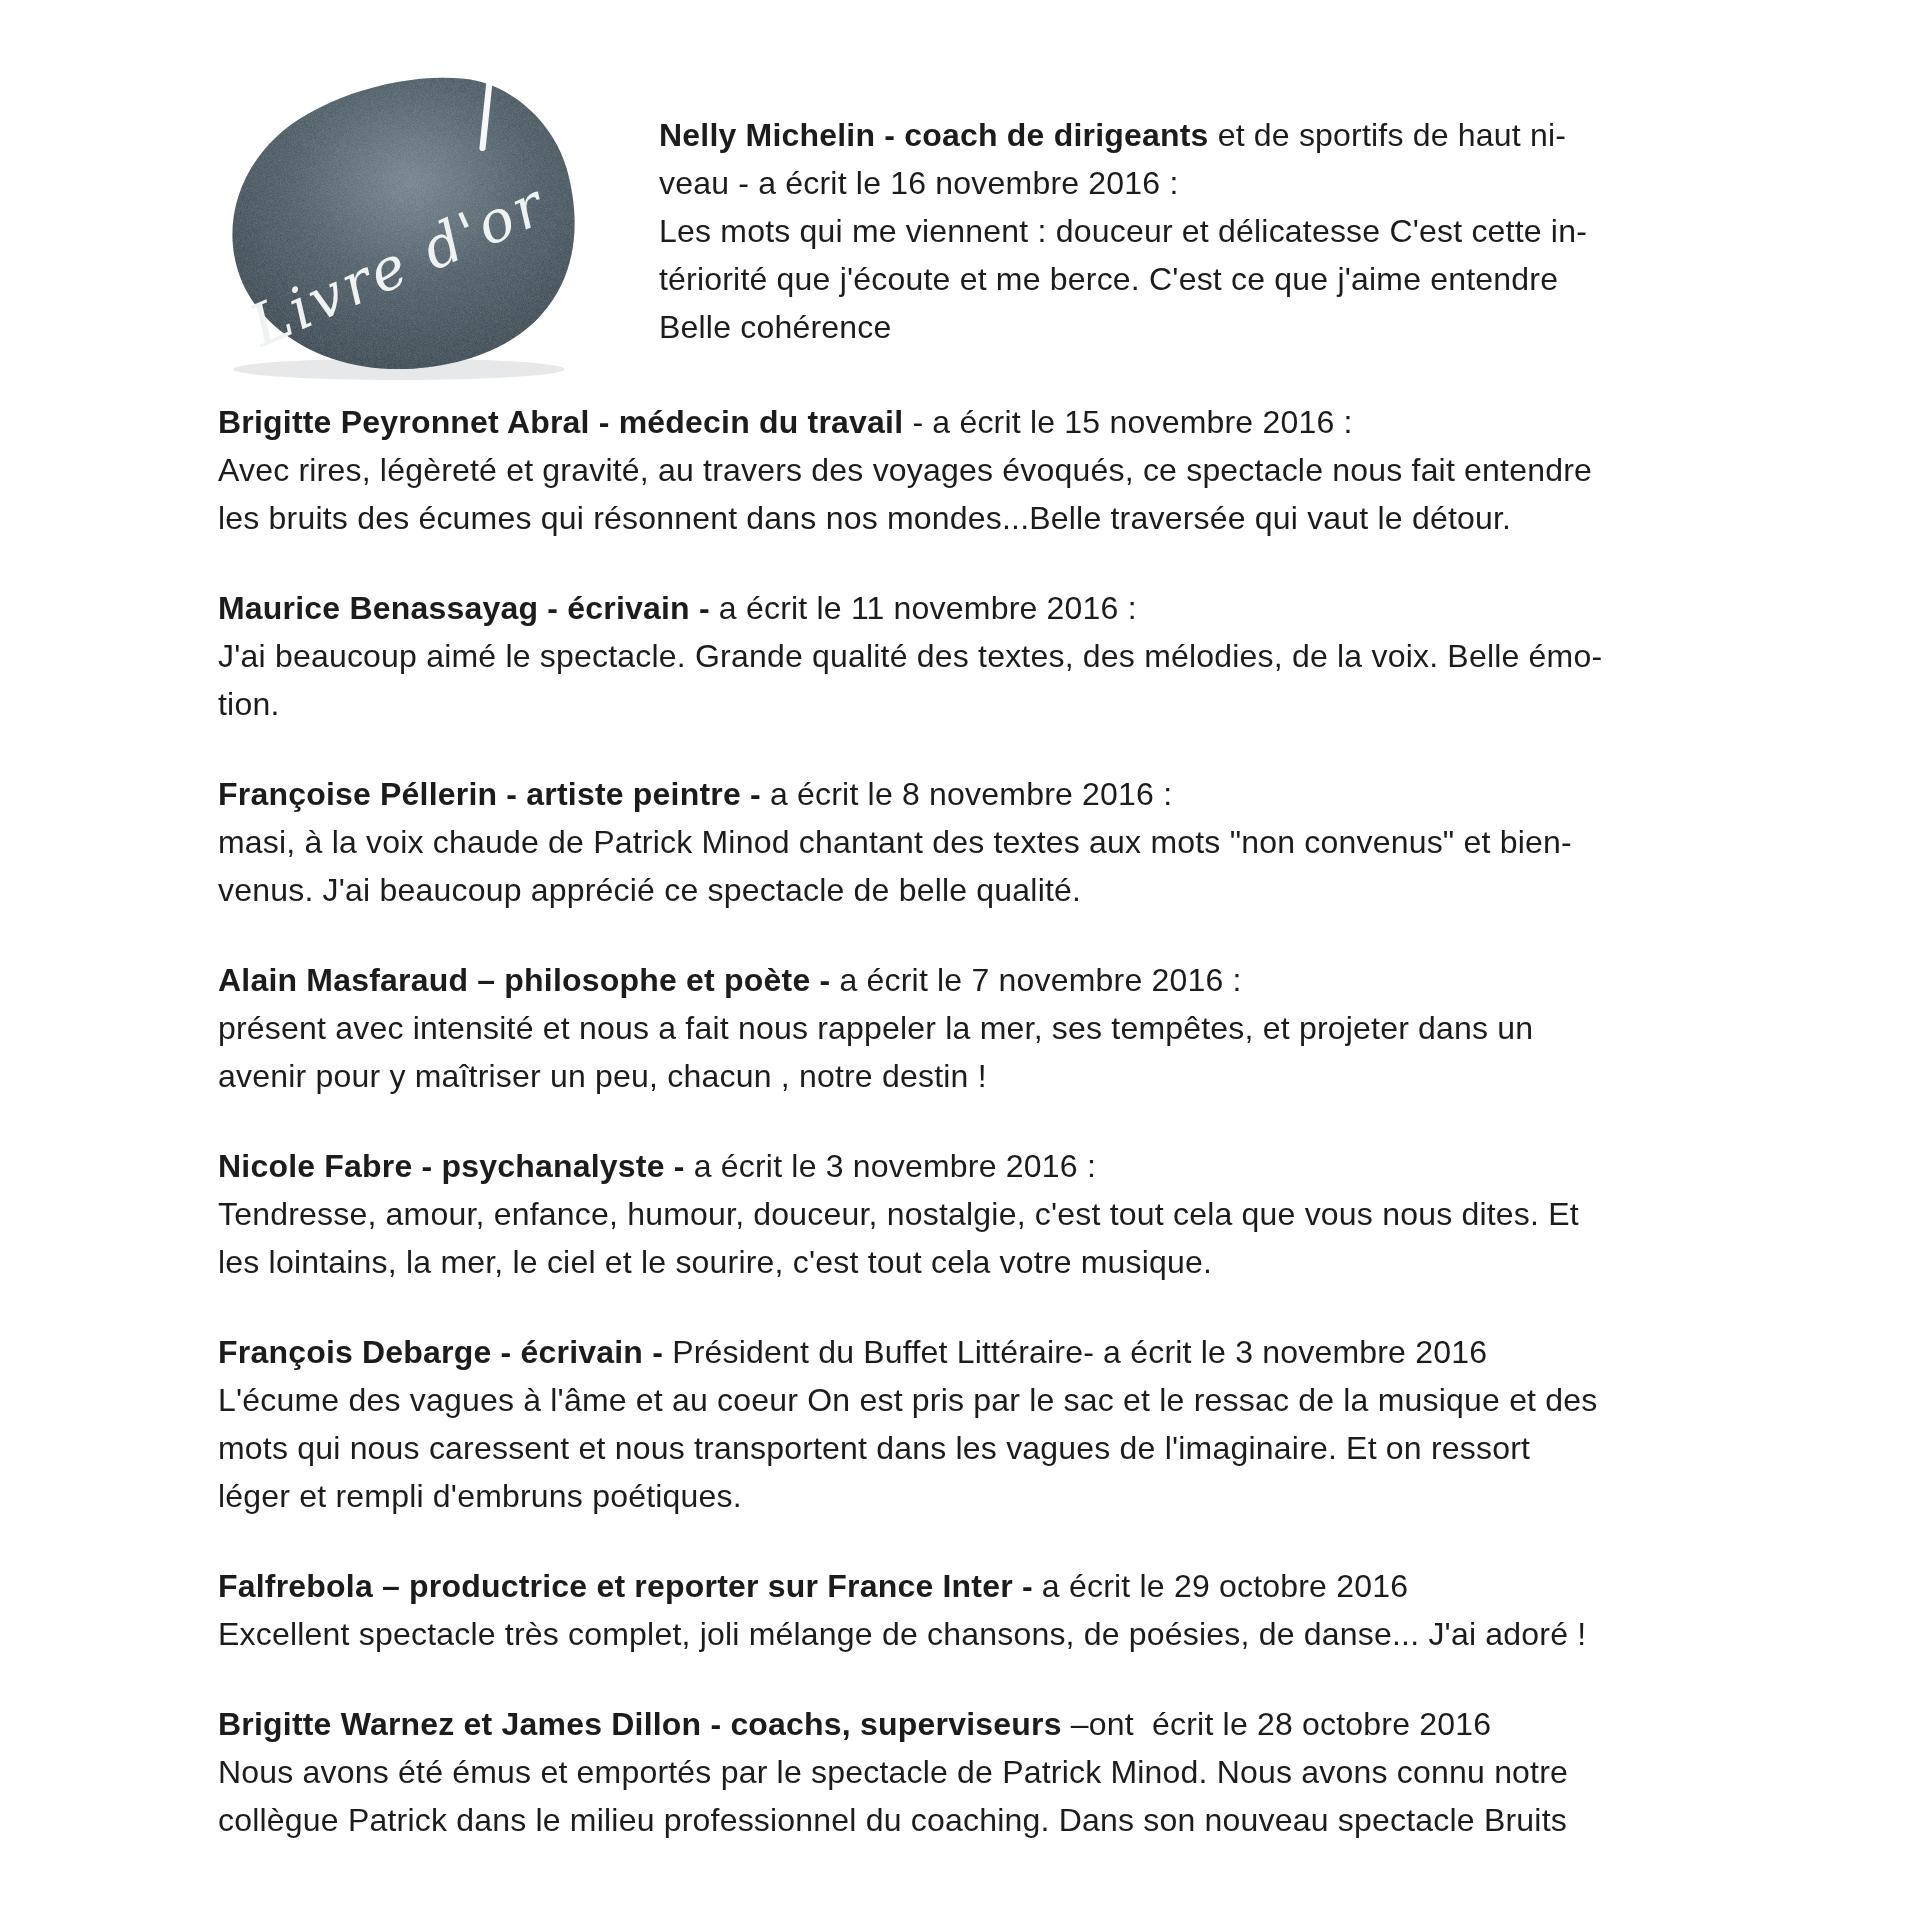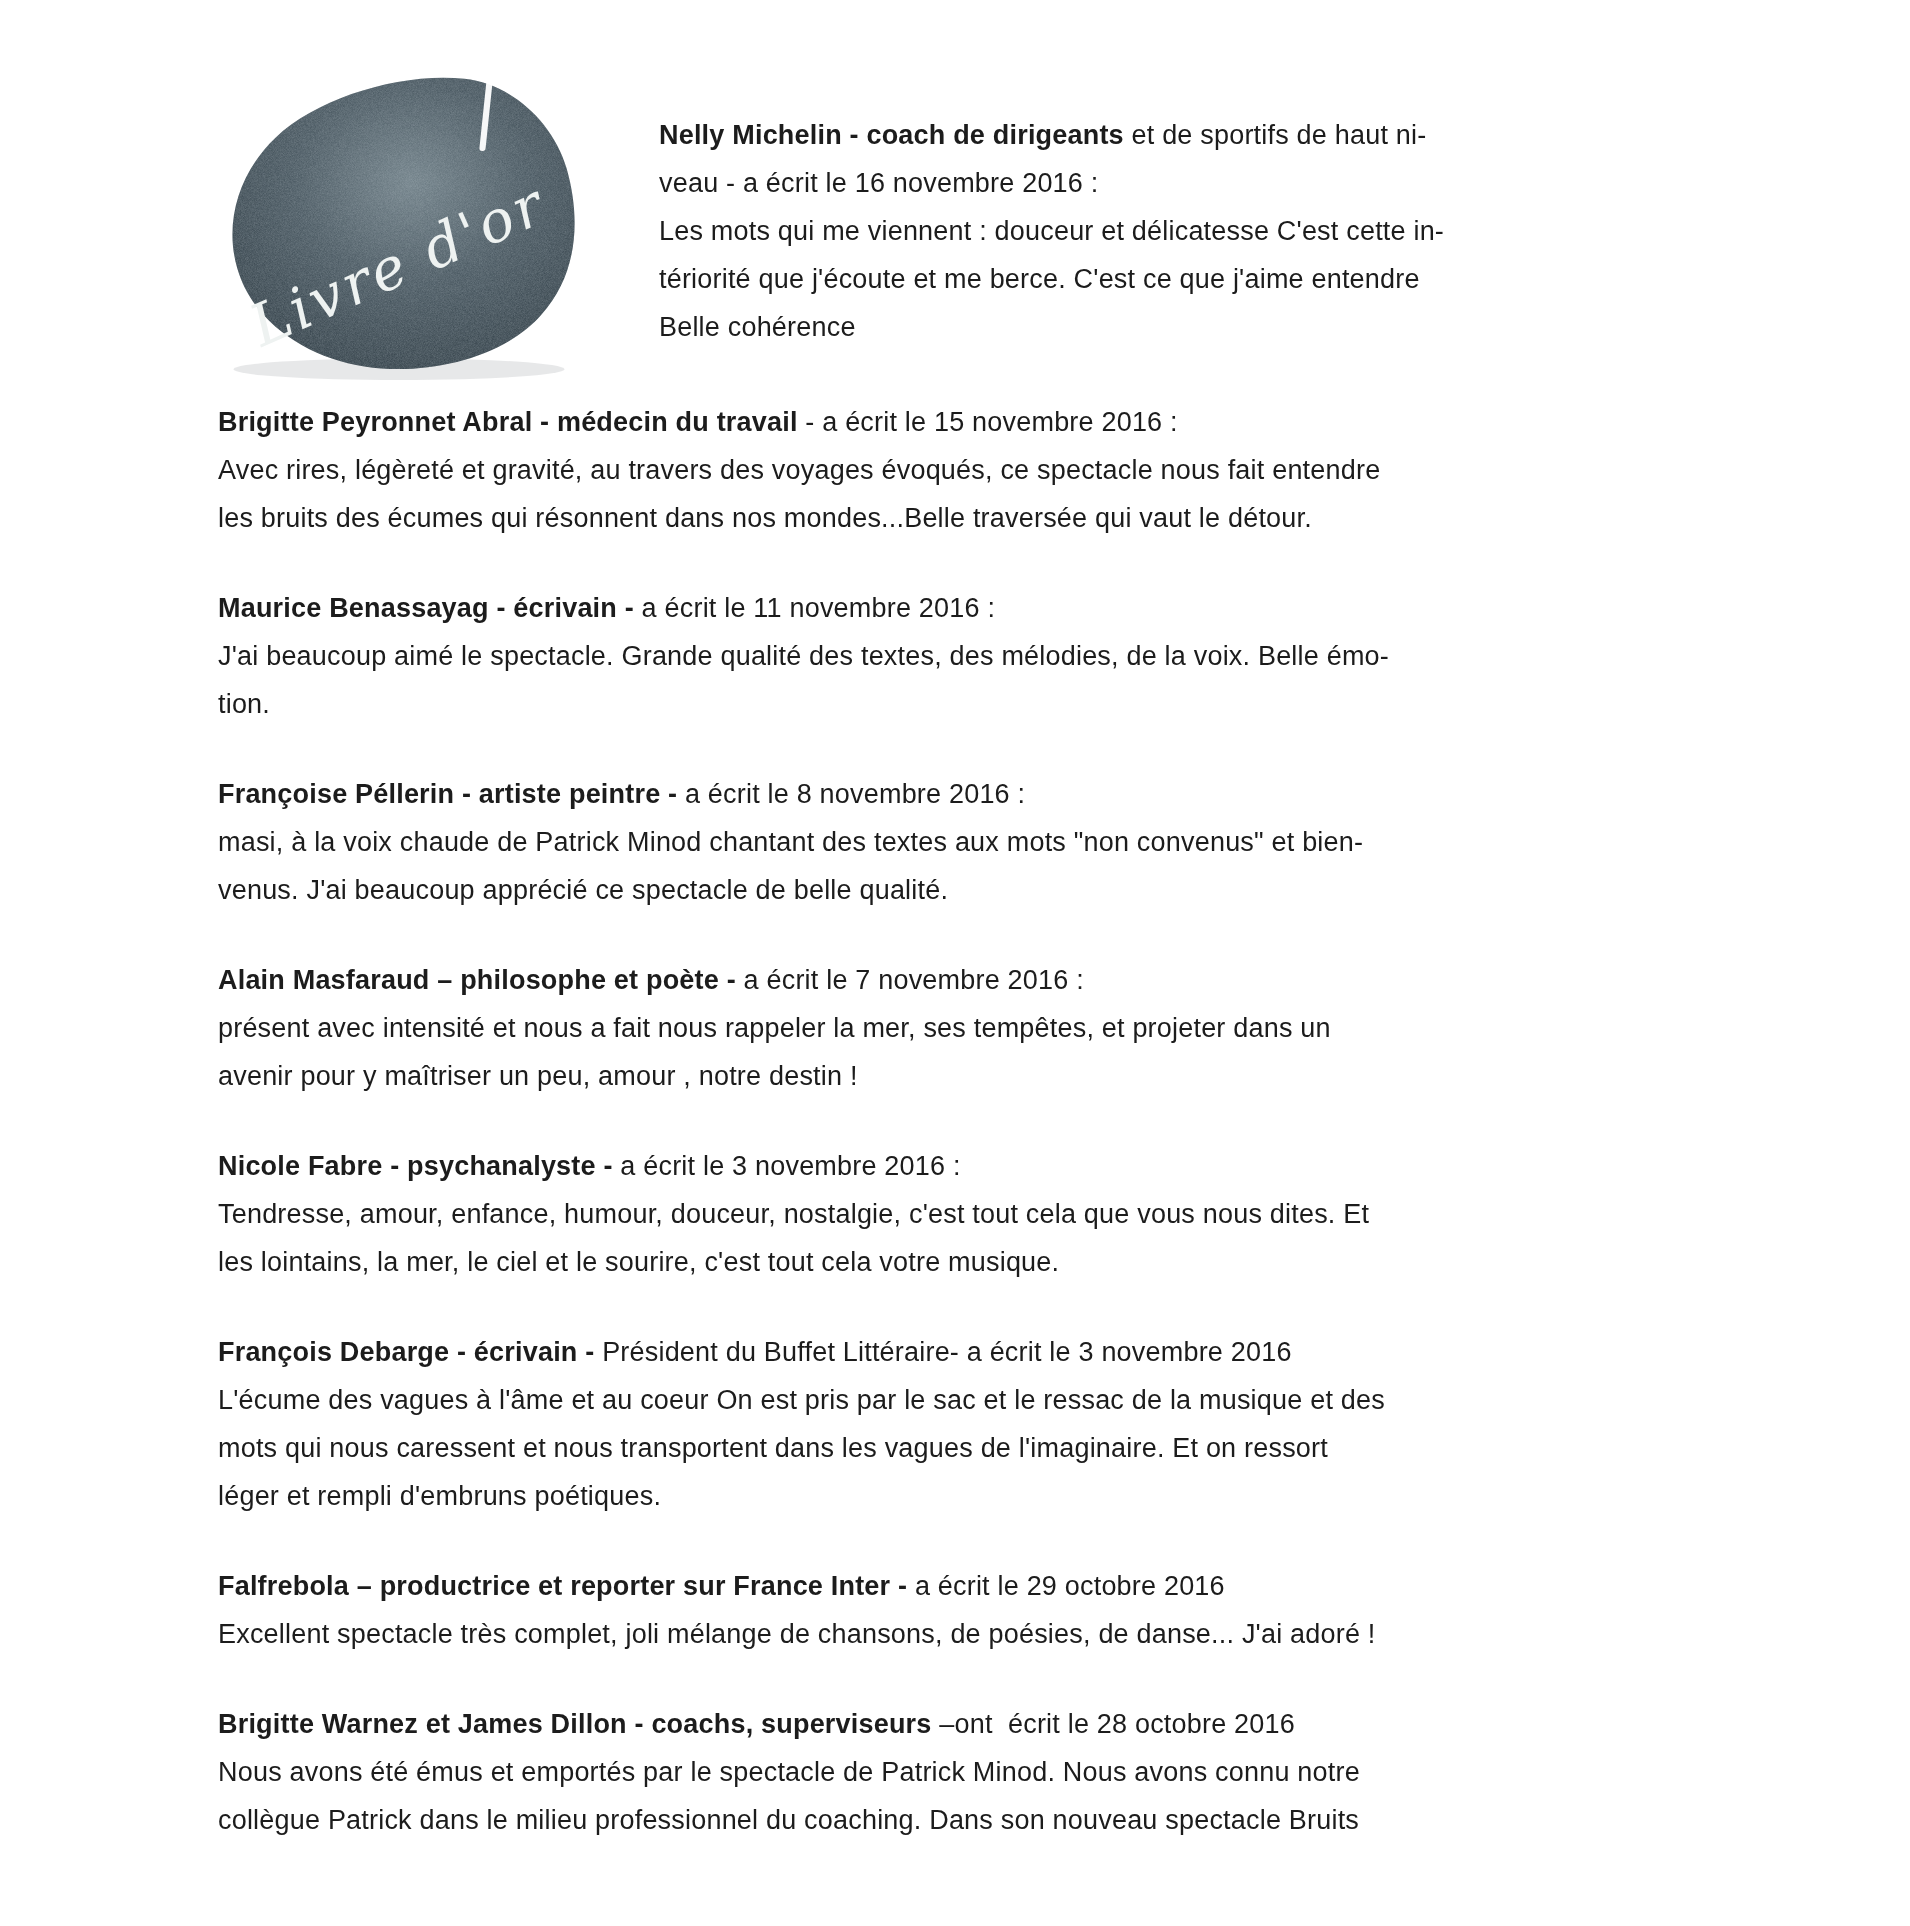--- a/index.html
+++ b/index.html
@@ -13,21 +13,21 @@
   }
   .content{position:absolute;left:218px;top:68px;width:1491px;}
   .top-section{display:flex;align-items:flex-start;}
   .stone-wrap{width:441px;flex:0 0 auto;}
   .first-entry-slot{flex:1 1 auto;}
   .first-entry-slot .entry{margin-top:43px;margin-bottom:0;}
   .entries{margin-top:14.6px;}
   .entry{margin-bottom:42px;}
   .line{
     white-space:nowrap;
-    font-size:27px;
+    font-size:32px;
     line-height:48px;
     letter-spacing:0.2px;
   }
   .bold{font-weight:700;}
 </style>
 </head>
 <body>
 
 <div class="page">
   <div class="content">
@@ -77,21 +77,21 @@
           <div class="line body-line">tion.</div>
         </div>
         <div class="entry">
           <div class="line header-line"><span class="bold">Françoise Péllerin - artiste peintre -</span><span> a écrit le 8 novembre 2016 :</span></div>
           <div class="line body-line">masi, à la voix chaude de Patrick Minod chantant des textes aux mots "non convenus" et bien-</div>
           <div class="line body-line">venus. J'ai beaucoup apprécié ce spectacle de belle qualité.</div>
         </div>
         <div class="entry">
           <div class="line header-line"><span class="bold">Alain Masfaraud – philosophe et poète -</span><span> a écrit le 7 novembre 2016 :</span></div>
           <div class="line body-line">présent avec intensité et nous a fait nous rappeler la mer, ses tempêtes, et projeter dans un</div>
-          <div class="line body-line">avenir pour y maîtriser un peu, amour , notre destin !</div>
+          <div class="line body-line">avenir pour y maîtriser un peu, chacun , notre destin !</div>
         </div>
         <div class="entry">
           <div class="line header-line"><span class="bold">Nicole Fabre - psychanalyste -</span><span> a écrit le 3 novembre 2016 :</span></div>
           <div class="line body-line">Tendresse, amour, enfance, humour, douceur, nostalgie, c'est tout cela que vous nous dites. Et</div>
           <div class="line body-line">les lointains, la mer, le ciel et le sourire, c'est tout cela votre musique.</div>
         </div>
         <div class="entry">
           <div class="line header-line"><span class="bold">François Debarge - écrivain -</span><span> Président du Buffet Littéraire- a écrit le 3 novembre 2016</span></div>
           <div class="line body-line">L'écume des vagues à l'âme et au coeur On est pris par le sac et le ressac de la musique et des</div>
           <div class="line body-line">mots qui nous caressent et nous transportent dans les vagues de l'imaginaire. Et on ressort</div>

